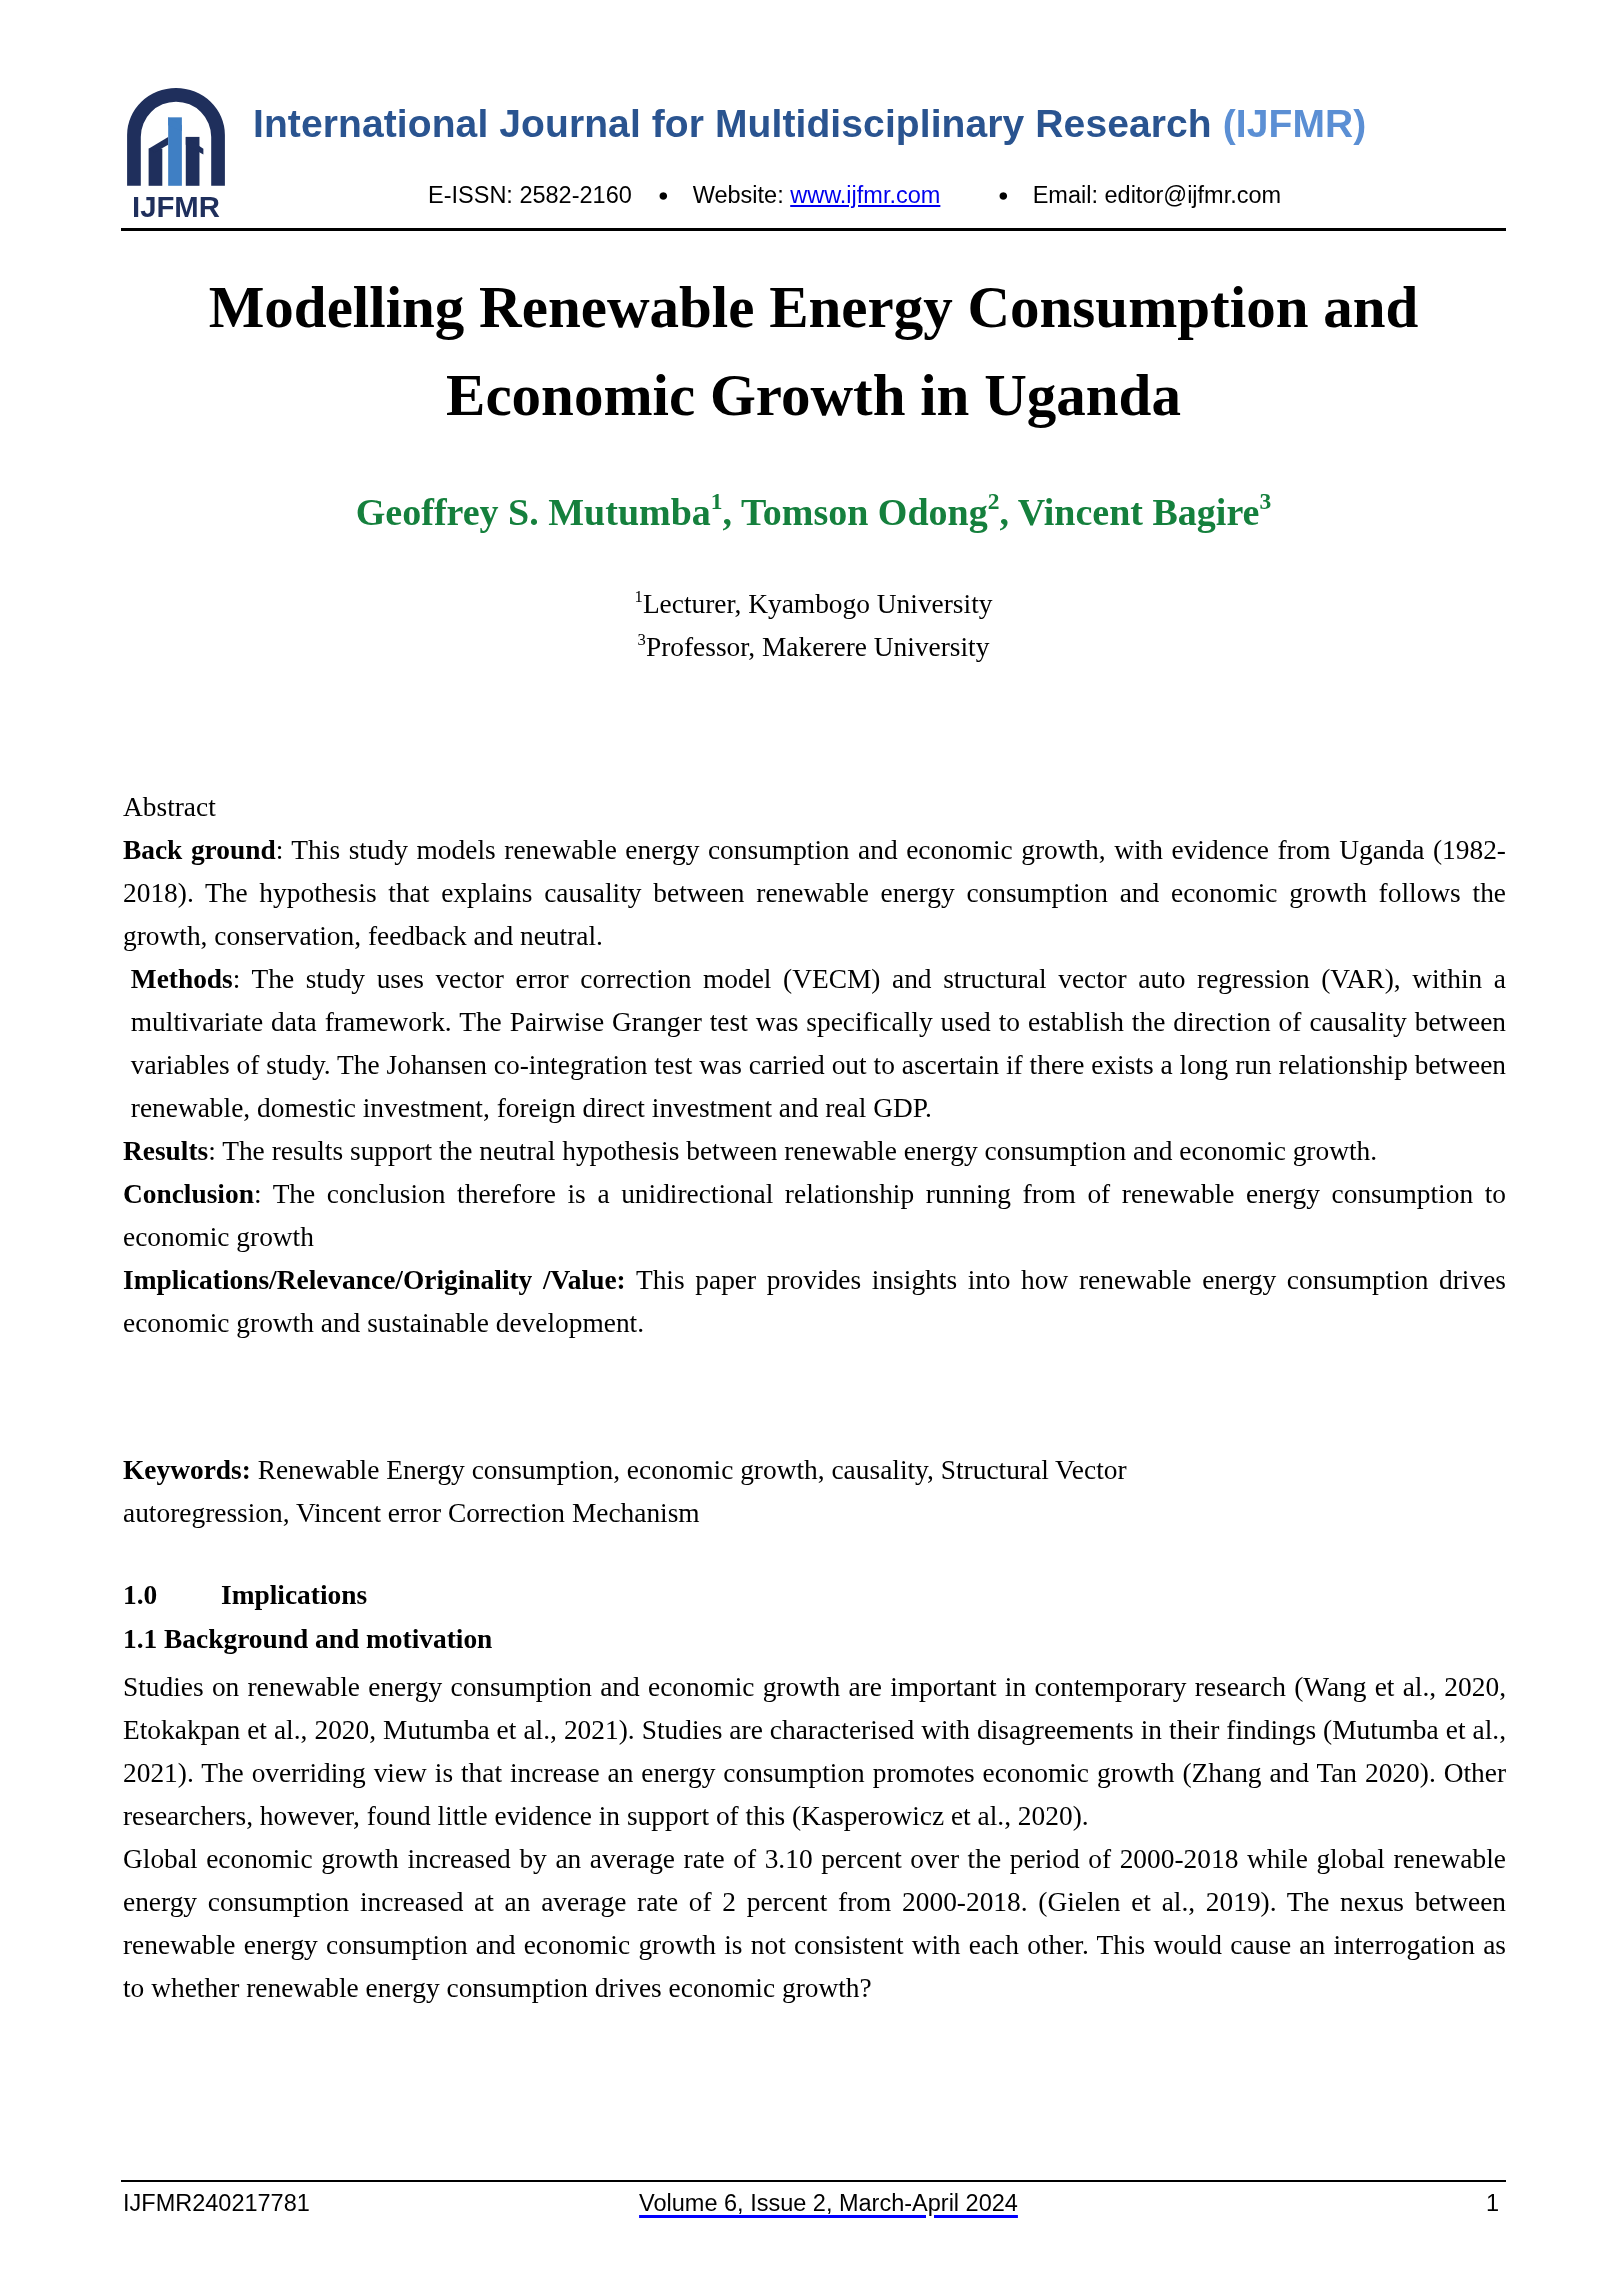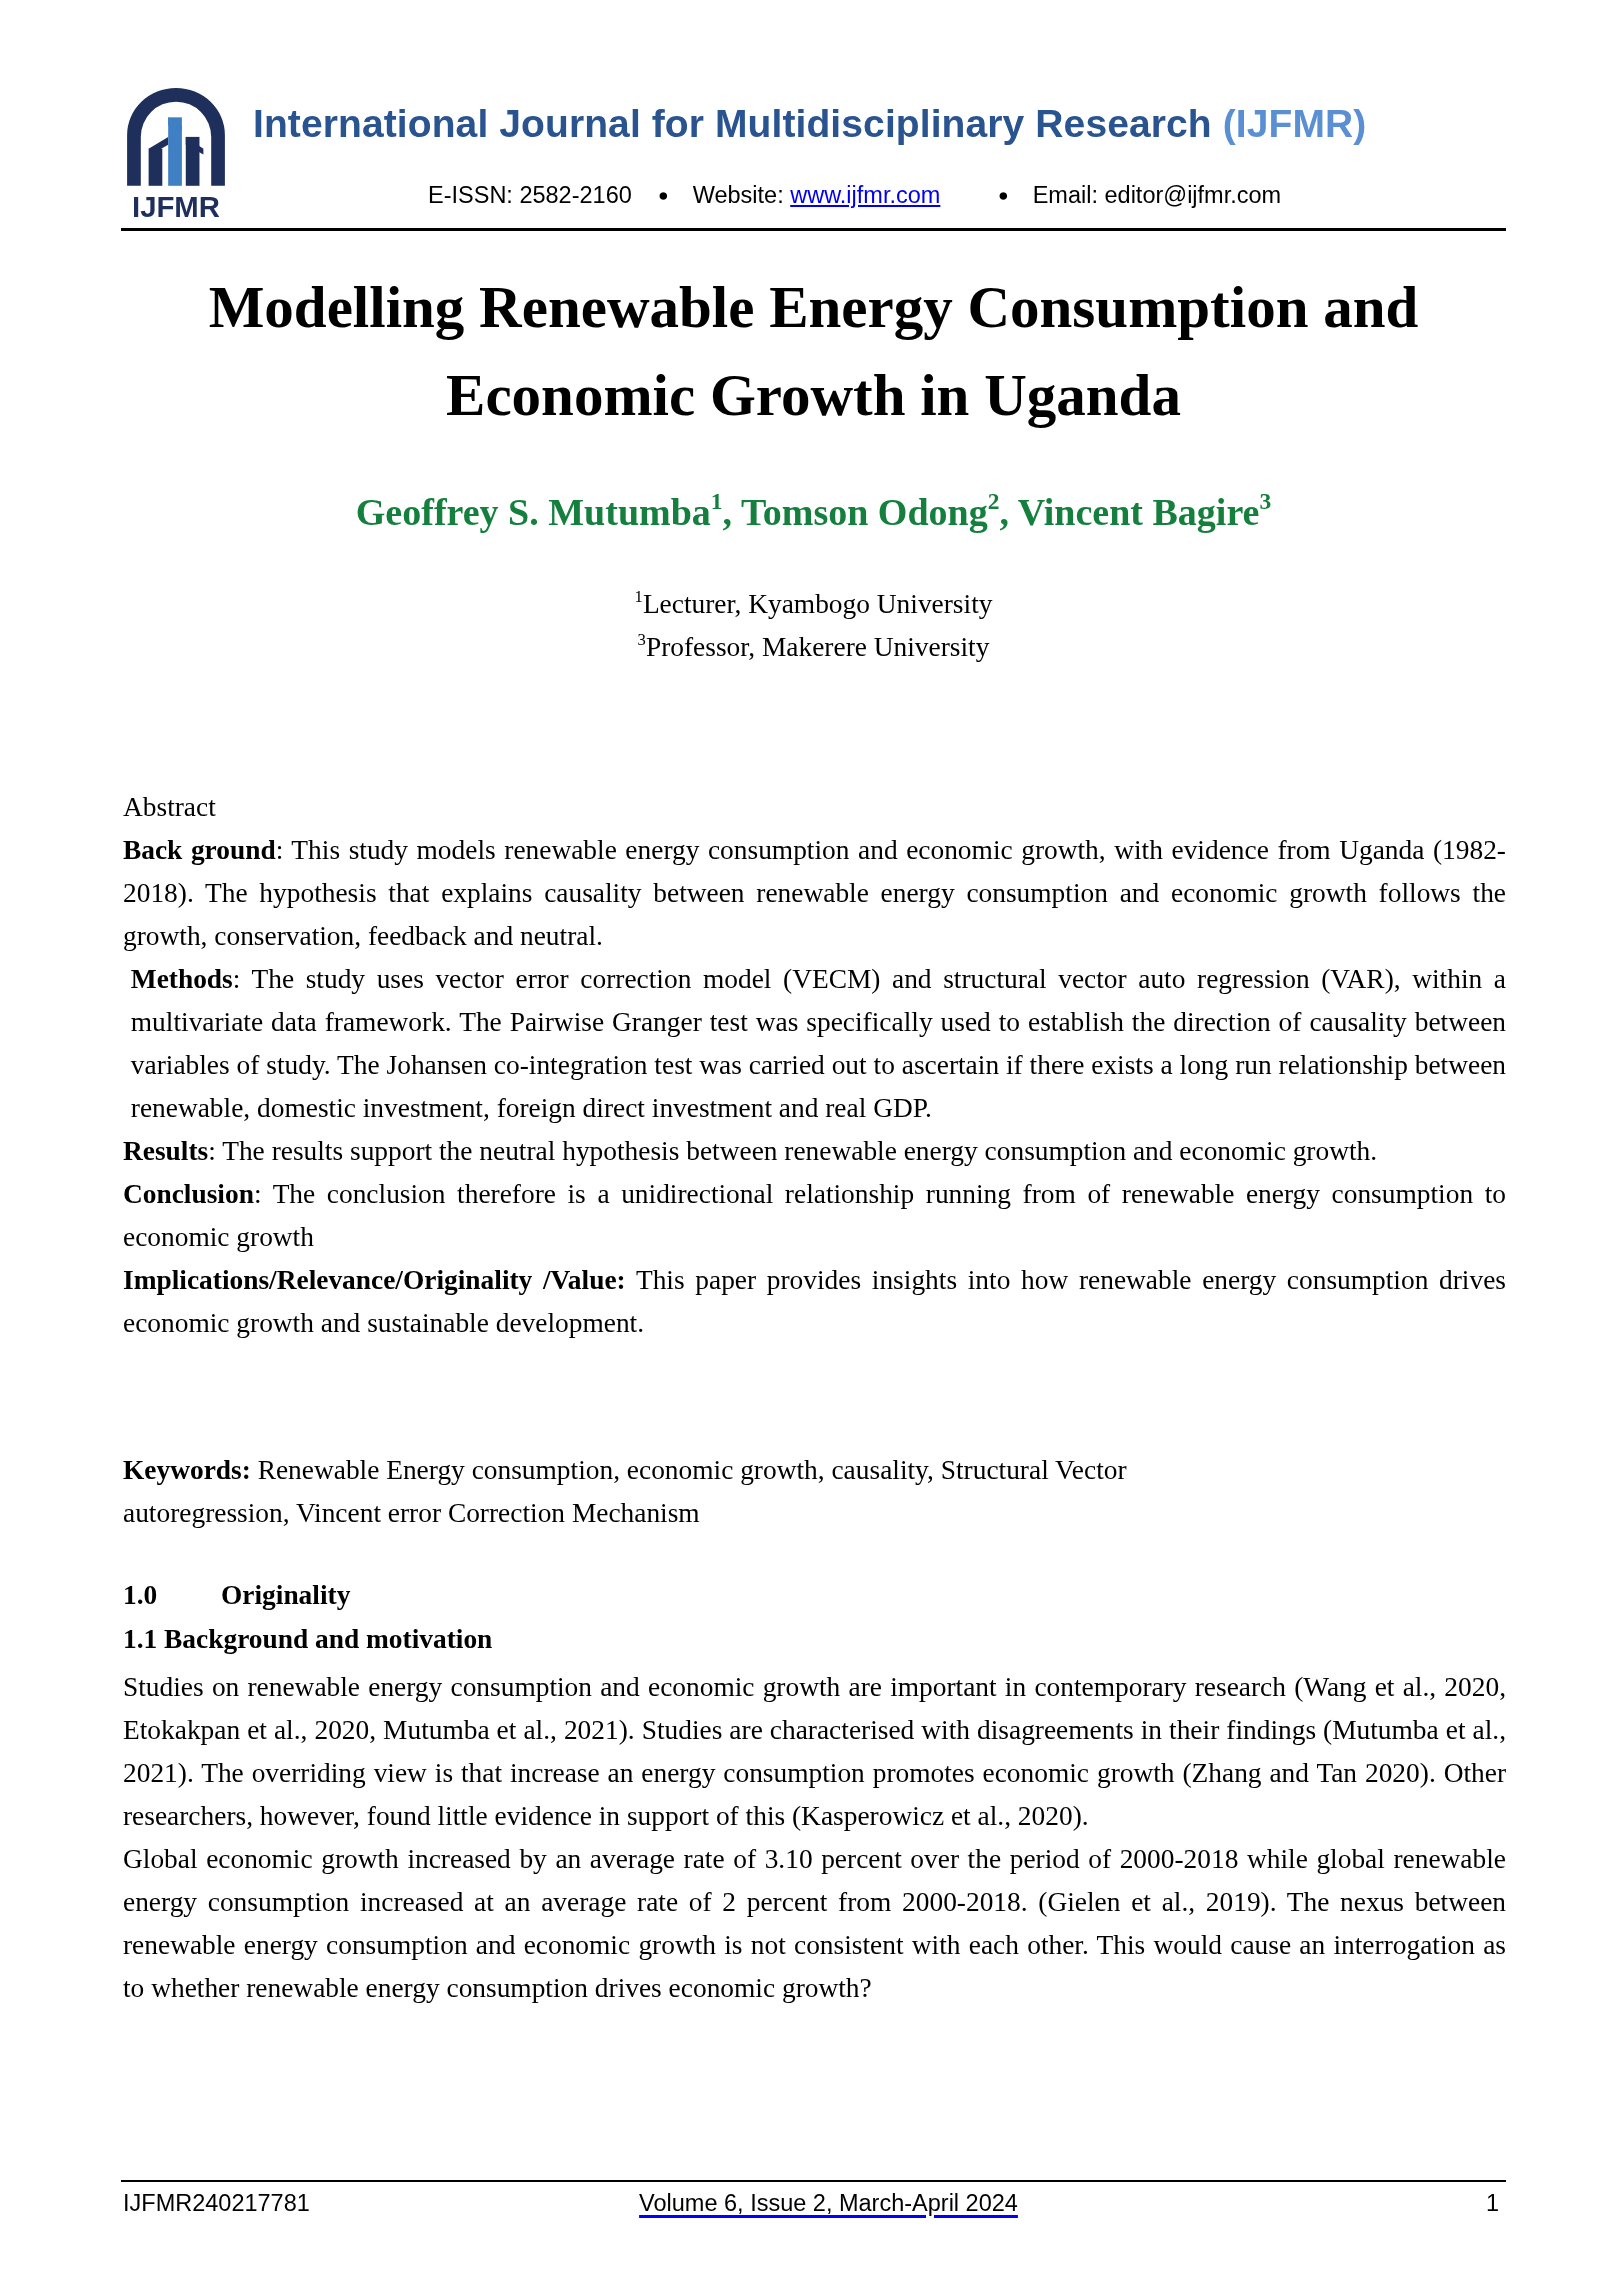--- a/index.html
+++ b/index.html
@@ -100,21 +100,21 @@
     <p><b>Conclusion</b><span>: The conclusion therefore is a unidirectional relationship running from of renewable energy consumption to economic growth</span></p>
     <p><b>Implications/Relevance/Originality /Value:</b><span> This paper provides insights into how renewable energy consumption drives economic growth and sustainable development.</span></p>
   </div>
 
   <div class="body-text keywords">
     <p><b>Keywords:</b><span> Renewable Energy consumption, economic growth, causality, Structural Vector</span></p>
     <p>autoregression, Vincent error Correction Mechanism</p>
   </div>
 
   <div class="sec-head sec-10">
-    <span class="num">1.0</span><span>Originality</span>
+    <span class="num">1.0</span><span>Implications</span>
   </div>
   <div class="sec-head sec-11">1.1 Background and motivation</div>
 
   <div class="body-text intro">
     <p>Studies on renewable energy consumption and economic growth are important in contemporary research (Wang et al., 2020, Etokakpan et al., 2020, Mutumba et al., 2021).  Studies are characterised with disagreements in their findings (Mutumba et al., 2021). The overriding view is that increase an energy consumption promotes economic growth (Zhang and Tan 2020). Other researchers, however, found little evidence in support of this (Kasperowicz et al., 2020).</p>
     <p>Global economic growth increased by an average rate of 3.10 percent over the period of 2000-2018 while global renewable energy consumption increased at an average rate of 2 percent from 2000-2018. (Gielen et al., 2019).  The nexus between renewable energy consumption and economic growth is not consistent with each other. This would cause an interrogation as to whether renewable energy consumption drives economic growth?</p>
   </div>
 
   <div class="rule-bottom"></div>
   <div class="footer footer-left">IJFMR240217781</div>

